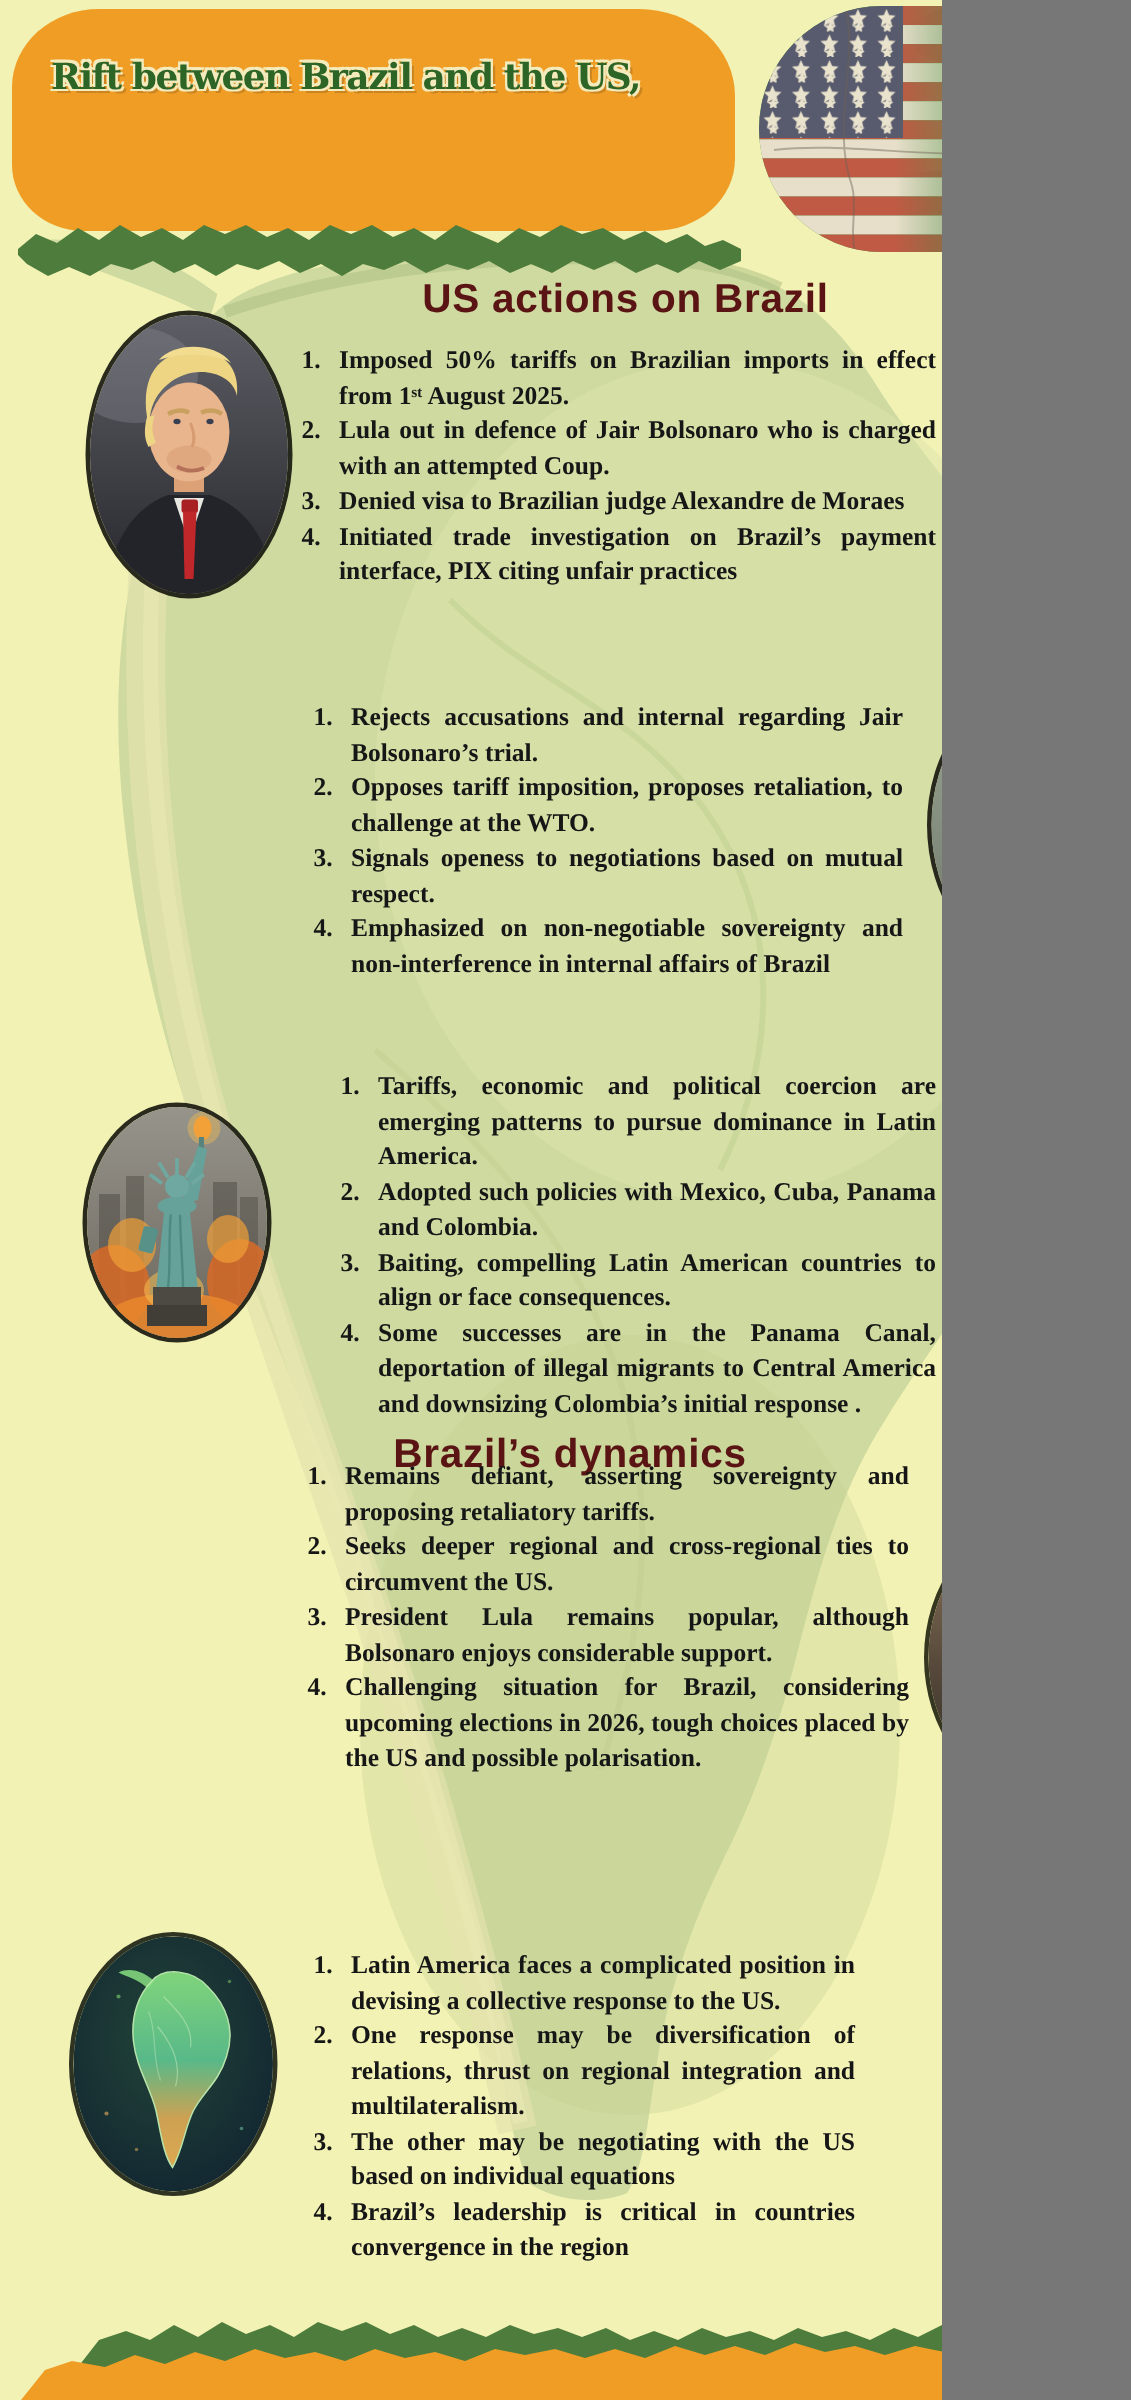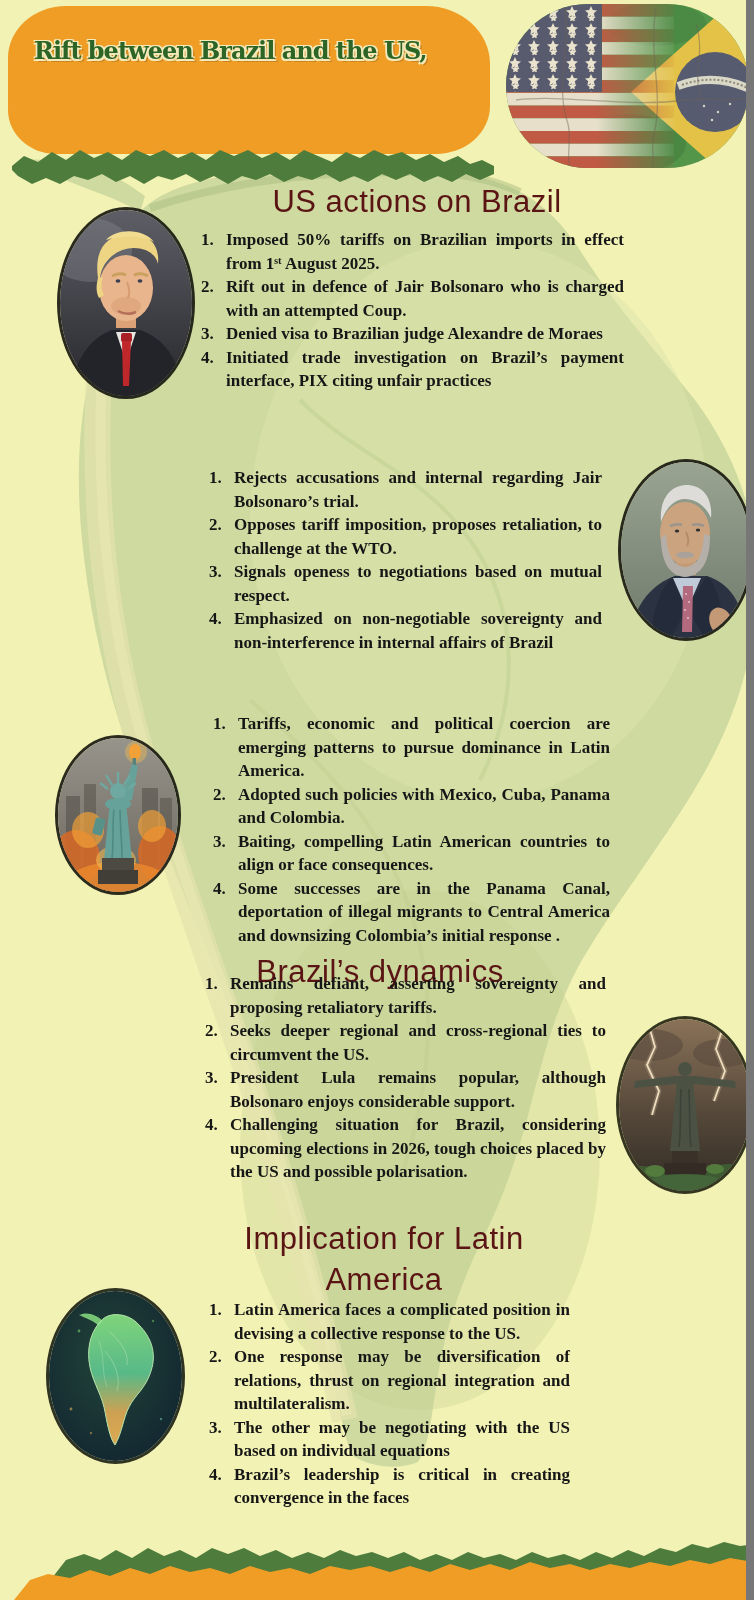--- a/index.html
+++ b/index.html
@@ -1,46 +1,46 @@
 <!DOCTYPE html>
 <html><head>
 <meta charset="utf-8">
 <style>
   html,body{margin:0;padding:0;background:#777;}
-  .page{position:relative;width:746px;height:1600px;background:#f2f2b4;overflow:hidden;
+  .page{position:relative;width:628px;height:1600px;background:#f2f2b4;overflow:hidden;
         font-family:"Liberation Serif",serif;}
   svg{display:block;}
   
   .hdr-blob{position:absolute;left:8px;top:6px;width:482px;height:148px;background:#f09d26;
             border-radius:58px 64px 54px 48px / 52px 58px 48px 44px;}
   .hdr-title{position:absolute;left:26px;top:22px;width:445px;
              font-family:"DejaVu Serif",serif;font-weight:bold;font-size:24px;line-height:45px;
              letter-spacing:-1px;color:#2d6527;white-space:nowrap;
              text-shadow:-1.5px -1.5px 0 #f4ebbd,1.5px -1.5px 0 #f4ebbd,-1.5px 1.5px 0 #f4ebbd,
                          1.5px 1.5px 0 #f4ebbd,3px 3px 0 rgba(90,60,10,.25);}
   .torn-top{position:absolute;left:10px;top:144px;}
   .flags{position:absolute;left:506px;top:4px;width:243px;height:164px;border-radius:120px;
          overflow:hidden;}
   
-  h2.sec-h{position:absolute;margin:0;font-family:"Liberation Sans",sans-serif;font-weight:normal;
-           font-size:31px;letter-spacing:.5px;color:#5a1414;text-align:center;}
+  h2.sec-h{position:absolute;margin:0;font-family:"Liberation Sans",sans-serif;font-weight:bold;
+           font-size:27px;letter-spacing:.5px;color:#5a1414;text-align:center;}
   .h1{left:197px;top:184px;width:440px;}
   .h2{left:174px;top:420px;width:440px;}
   .h3{left:179px;top:668px;width:440px;}
   .h4{left:160px;top:954px;width:440px;}
   .h5{left:224px;top:1218px;width:320px;line-height:41px;}
   
   ol.items{position:absolute;margin:4px;padding:0;list-style:none;counter-reset:it;
            font-family:"Liberation Serif",serif;font-weight:bold;font-size:17px;line-height:23.5px;
            color:#161616;text-align:justify;}
   ol.items li{counter-increment:it;position:relative;padding-left:26px;}
   ol.items li::before{content:counter(it) ".";position:absolute;left:1px;}
   .l1{left:196px;top:224px;width:424px;}
   .l2{left:204px;top:462px;width:394px;}
-  .l3{left:208px;top:708px;width:398px;}
+  .l3{left:222px;top:708px;width:398px;}
   .l4{left:200px;top:968px;width:402px;}
   .l5{left:204px;top:1294px;width:362px;}
   
   .oval{position:absolute;border-radius:50%;overflow:hidden;border:3px solid rgba(25,25,16,.92);}
   .oval svg{width:100%;height:100%;}
   .oval-trump{left:57px;top:207px;width:132px;height:186px;}
   .oval-lula{left:618px;top:459px;width:130px;height:176px;}
   .oval-liberty{left:55px;top:735px;width:120px;height:154px;}
   .oval-christ{left:616px;top:1016px;width:132px;height:172px;border-color:#35361f;}
   .oval-latam{left:46px;top:1288px;width:133px;height:170px;border-color:#2e3322;}
@@ -139,21 +139,21 @@
         <path d="M150,4 C142,50 158,90 148,130 C144,145 150,158 146,163"></path>
         <path d="M10,96 C60,90 120,104 180,96 C205,93 225,98 242,94"></path>
         <path d="M190,20 C200,50 185,70 196,95"></path>
       </g>
     </svg>
   </div>
 
   <h2 class="sec-h h1">US actions on Brazil</h2>
   <ol class="items l1">
     <li><span>Imposed 50% tariffs on Brazilian imports in effect from 1ˢᵗ August 2025.</span></li>
-    <li><span>Rift out in defence of Jair Bolsonaro who is charged with an attempted Coup.</span></li>
+    <li><span>Lula out in defence of Jair Bolsonaro who is charged with an attempted Coup.</span></li>
     <li><span>Denied visa to Brazilian judge Alexandre de Moraes</span></li>
     <li><span>Initiated trade investigation on Brazil’s payment interface, PIX citing unfair practices</span></li>
   </ol>
 
   <div class="oval oval-trump">
     <svg viewBox="0 0 132 186">
       <defs>
           <linearGradient id="tbg" x1="0" y1="0" x2="0" y2="1">
         <stop offset="0" stop-color="#5e5e66"></stop>
             <stop offset="1" stop-color="#26262c"></stop>
@@ -297,26 +297,25 @@
       <rect x="53" y="132" width="26" height="12" fill="#3a3129"></rect>
       <rect x="45" y="144" width="42" height="11" fill="#332b24"></rect>
       <ellipse cx="22" cy="160" rx="26" ry="13" fill="#3e5a32"></ellipse>
       <ellipse cx="110" cy="158" rx="24" ry="13" fill="#3e5a32"></ellipse>
       <ellipse cx="66" cy="166" rx="42" ry="11" fill="#44643a"></ellipse>
       <ellipse cx="36" cy="152" rx="10" ry="6" fill="#547b3e"></ellipse>
       <ellipse cx="96" cy="150" rx="9" ry="5" fill="#547b3e"></ellipse>
     </svg>
   </div>
 
-  <h2 class="sec-h h5">Implication for Latin America</h2>
   <ol class="items l5">
     <li><span>Latin America faces a complicated position in devising a collective response to the US.</span></li>
     <li><span>One response may be diversification of relations, thrust on regional integration and multilateralism.</span></li>
     <li><span>The other may be negotiating with the US based on individual equations</span></li>
-    <li><span>Brazil’s leadership is critical in creating convergence in the faces</span></li>
+    <li><span>Brazil’s leadership is critical in countries convergence in the region</span></li>
   </ol>
 
   <div class="oval oval-latam">
     <svg viewBox="0 0 133 170">
       <defs>
         <radialGradient id="mbg" cx="0.45" cy="0.4" r="0.8">
           <stop offset="0" stop-color="#224438"></stop>
             <stop offset="1" stop-color="#0f2030"></stop>
         </radialGradient>
         <linearGradient id="lgrad" x1="0" y1="0" x2="0" y2="1">

